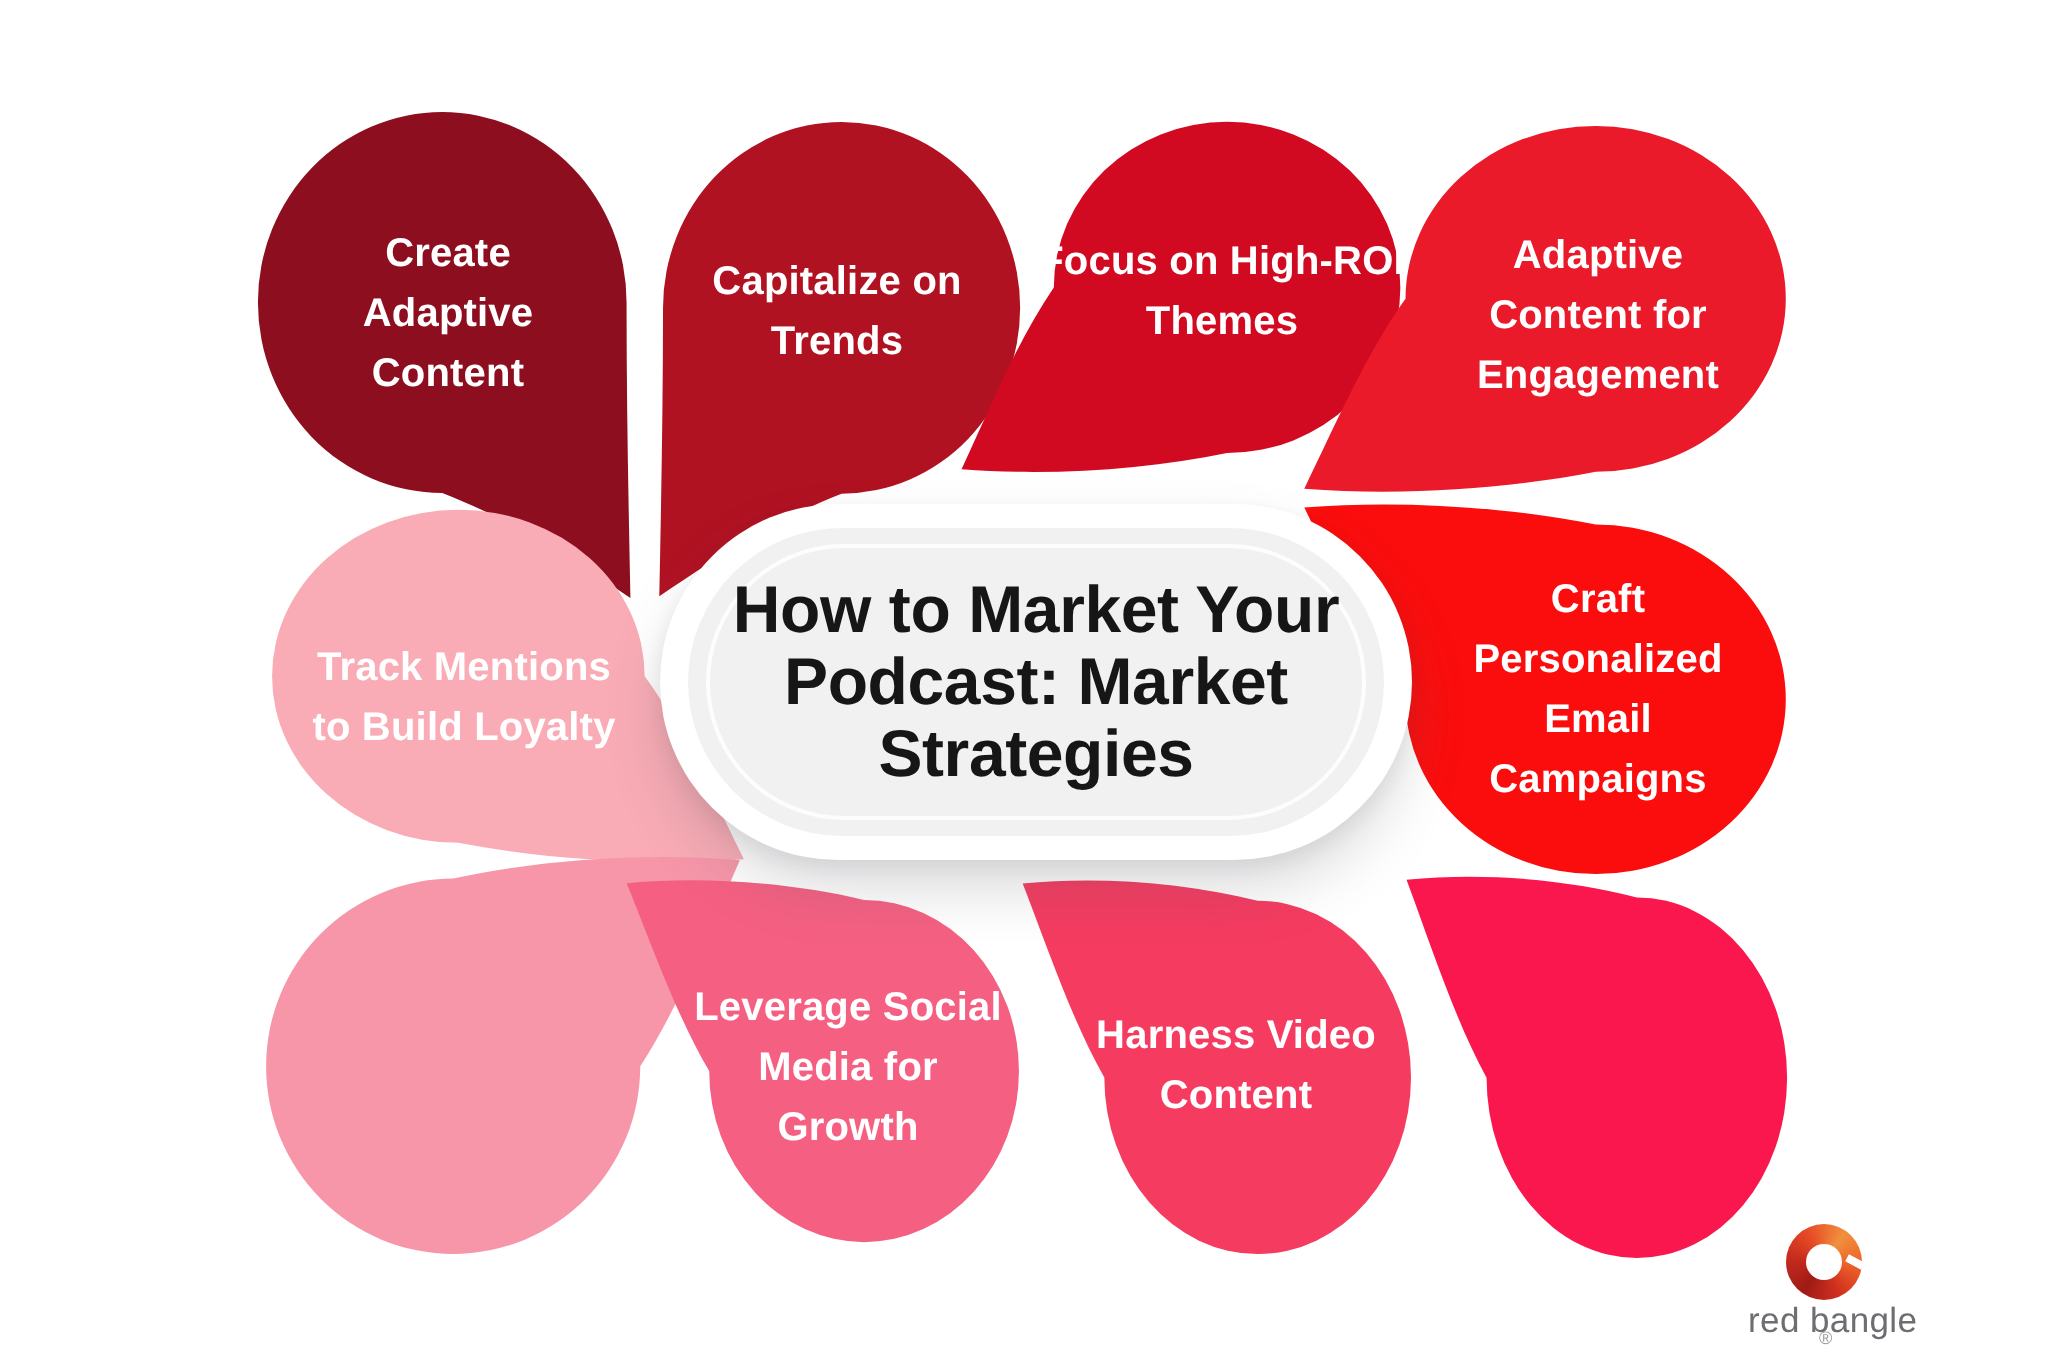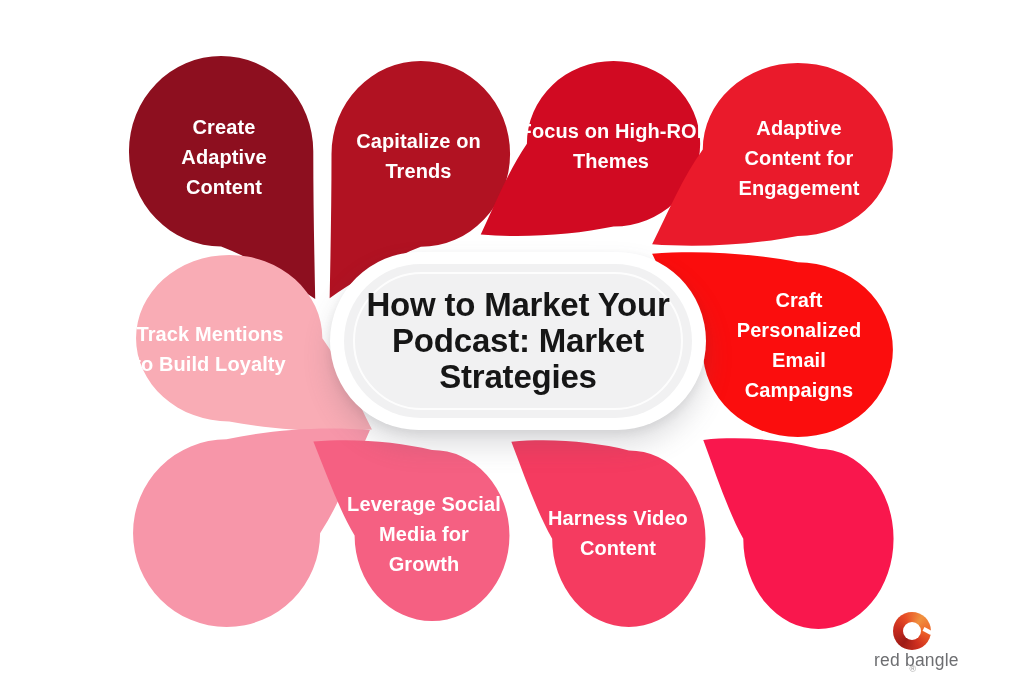--- a/index.html
+++ b/index.html
@@ -93,21 +93,21 @@
     <path d="M 53 93 A 92 92 0 1 1 145 185 C 103 194 52 198 4 194 C 20 158 34 122 53 93 Z" fill="#f53b60"></path>
   </svg>
   <svg class="petal fy" style="left:700px;top:434px;width:196px;height:196px" viewBox="0 0 240 200" preserveAspectRatio="none">
     <path d="M 53 93 A 92 92 0 1 1 145 185 C 103 194 52 198 4 194 C 20 158 34 122 53 93 Z" fill="#f9174d"></path>
   </svg>
 
   <div class="plabel" style="left:149px;top:97px;width:150px;height:120px">Create Adaptive Content</div>
   <div class="plabel" style="left:516px;top:86px;width:190px;height:120px">Focus on High-ROI Themes</div>
   <div class="plabel" style="left:326px;top:96px;width:185px;height:120px">Capitalize on Trends</div>
   <div class="plabel" style="left:723px;top:93px;width:152px;height:130px">Adaptive Content for Engagement</div>
-  <div class="plabel" style="left:134px;top:284px;width:152px;height:130px">Track Mentions to Build Loyalty</div>
+  <div class="plabel" style="left:156px;top:284px;width:152px;height:130px">Track Mentions to Build Loyalty</div>
   <div class="plabel" style="left:723px;top:265px;width:152px;height:160px">Craft Personalized Email Campaigns</div>
   <div class="plabel" style="left:343px;top:469px;width:162px;height:130px">Leverage Social Media for Growth</div>
   <div class="plabel" style="left:523px;top:473px;width:190px;height:120px">Harness Video Content</div>
 
   <div class="pill">
     <div class="pill-inner">
       <div class="pill-title">
         <div>How to Market Your</div>
         <div>Podcast: Market</div>
         <div>Strategies</div>

